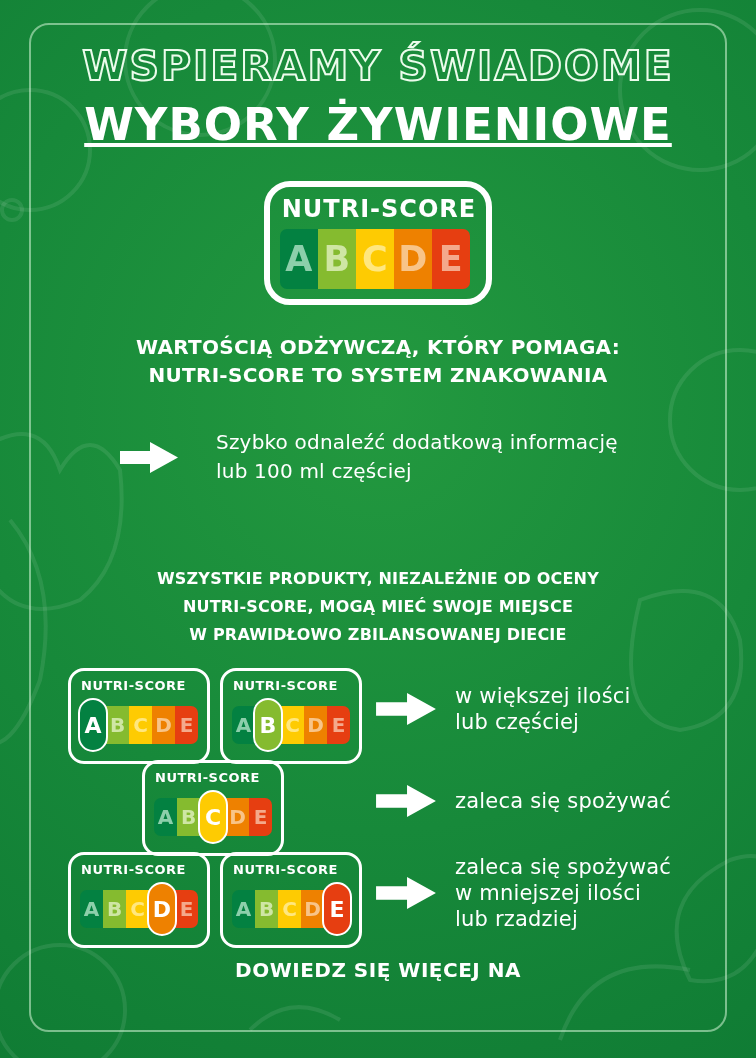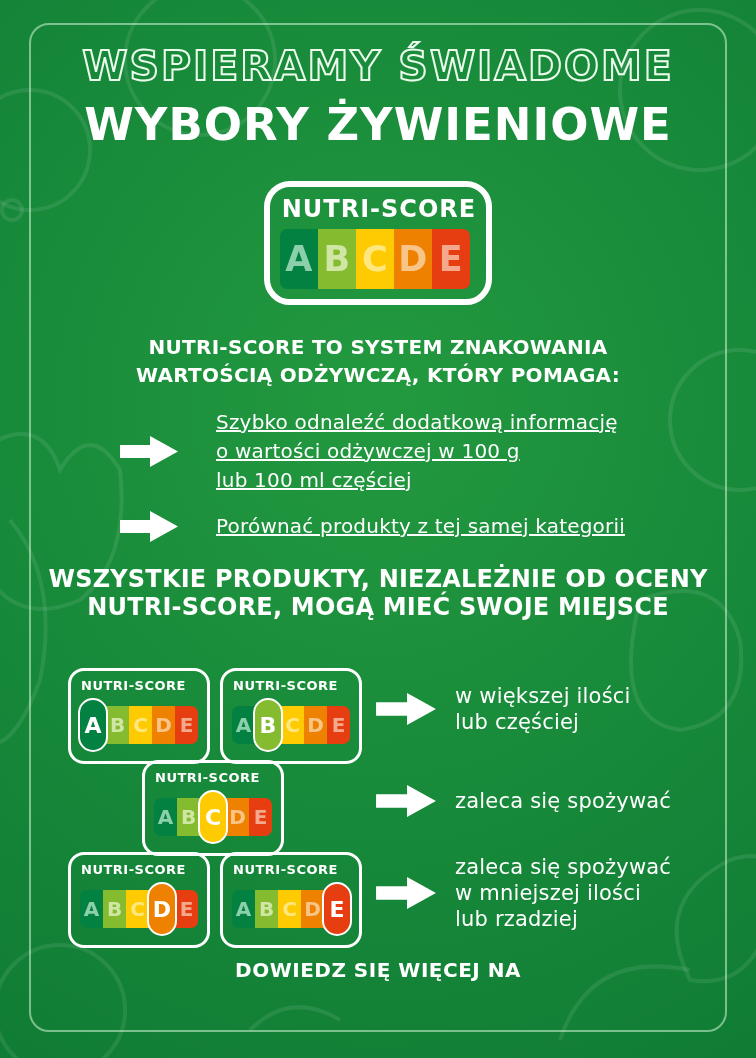--- a/index.html
+++ b/index.html
@@ -14,21 +14,21 @@
     position:absolute; left:29px; top:23px; width:694px; height:1005px;
     border:2px solid rgba(230,255,230,0.5); border-radius:20px; pointer-events:none;
   }
   .abs { position:absolute; left:0; right:0; }
   .center { text-align:center; }
 
   .title-outline {
     top:44px; font-size:41px; font-weight:800; letter-spacing:2px;
     color:transparent; -webkit-text-stroke:2px #ecfcec; line-height:1.1;
   }
-  .title-solid { top:100px; font-size:45px; font-weight:800; letter-spacing:1px; line-height:1.1; }
+  .title-solid { top:100px; font-size:45px; font-weight:800; letter-spacing:1px; line-height:1.1;text-decoration:underline; }
 
   .hero-wrap { top:181px; display:flex; justify-content:center; }
 
   
   .ns-badge { background:transparent; box-sizing:border-box; width:max-content; }
   .ns-badge .ns-title { color:#fff; font-weight:800; }
   .ns-strip { display:flex; align-items:center; }
   .ns-cell {
     display:flex; align-items:center; justify-content:center;
     font-weight:800; box-sizing:border-box; flex:none;
@@ -43,27 +43,27 @@
   .ns-badge.sm { border:3px solid #fff; border-radius:16px; padding:7px 9px 9px; }
   .ns-badge.sm .ns-title { font-size:13px; letter-spacing:0.5px; margin:0 0 5px 1px; }
   .ns-badge.sm .ns-cell { width:23px; height:38px; font-size:20px; }
   .ns-badge.sm .ns-cell.hl {
     width:30px; height:54px; border-radius:15px; border:2.5px solid #fff;
     margin:0 -2px; font-size:22px; z-index:2; position:relative;
   }
 
   .intro { top:333px; font-size:20px; font-weight:800; line-height:28px; letter-spacing:0.3px; }
 
-  .bullets { position:absolute; left:120px; top:408px; width:540px;text-decoration:underline; }
+  .bullets { position:absolute; left:120px; top:428px; width:540px; }
   .bullet { display:flex; align-items:center; }
   .bullet + .bullet { margin-top:16px; }
   .arrow-icon { flex:none; }
   .bullet-text { margin-left:38px; font-size:20px; line-height:29px; letter-spacing:0.2px; }
 
-  .mid-heading { top:565px; font-size:24px; font-weight:800; line-height:28px; letter-spacing:0.2px; }
+  .mid-heading { top:565px; font-size:16px; font-weight:800; line-height:28px; letter-spacing:0.2px; }
 
   .rows { position:absolute; left:68px; top:668px; width:640px; }
   .row { position:relative; height:82px; margin-bottom:10px; }
   .row-badges { position:absolute; left:0; top:0; display:flex; gap:10px; }
   .row.offset .row-badges { left:74px; }
   .row-arrow { position:absolute; left:308px; top:50%; transform:translateY(-50%); }
   .row-text {
     position:absolute; left:387px; top:50%; transform:translateY(-50%);
     font-size:21px; line-height:26px; letter-spacing:0.2px; white-space:nowrap;
   }
@@ -104,48 +104,40 @@
           <div class="ns-cell" style="background: rgb(3, 129, 65); color: rgb(140, 207, 171);">A</div>
           <div class="ns-cell" style="background: rgb(133, 187, 47); color: rgb(207, 230, 164);">B</div>
           <div class="ns-cell" style="background: rgb(254, 203, 2); color: rgb(255, 231, 127);">C</div>
           <div class="ns-cell" style="background: rgb(238, 129, 0); color: rgb(248, 196, 136);">D</div>
           <div class="ns-cell" style="background: rgb(230, 62, 17); color: rgb(244, 169, 140);">E</div>
         </div>
       </div>
   </div>
 
   <div class="abs center intro">
+    <div>WARTOŚCIĄ ODŻYWCZĄ, KTÓRY POMAGA:</div>
     <div>NUTRI-SCORE TO SYSTEM ZNAKOWANIA</div>
-    <div>WARTOŚCIĄ ODŻYWCZĄ, KTÓRY POMAGA:</div>
   </div>
 
   <div class="bullets">
     <div class="bullet">
       <svg class="arrow-icon" width="58" height="31" viewBox="0 0 58 31">
           <polygon points="0,9 30,9 30,0 58,15.5 30,31 30,22 0,22" fill="#ffffff"></polygon>
         </svg>
       <div class="bullet-text">
         <div>Szybko odnaleźć dodatkową informację</div>
-        <div>o wartości odżywczej w 100 g</div>
         <div>lub 100 ml częściej</div>
-      </div>
-    </div>
-    <div class="bullet">
-      <svg class="arrow-icon" width="58" height="31" viewBox="0 0 58 31">
-          <polygon points="0,9 30,9 30,0 58,15.5 30,31 30,22 0,22" fill="#ffffff"></polygon>
-        </svg>
-      <div class="bullet-text">
-        <div>Porównać produkty z tej samej kategorii</div>
       </div>
     </div>
   </div>
 
   <div class="abs center mid-heading">
     <div>WSZYSTKIE PRODUKTY, NIEZALEŻNIE OD OCENY</div>
     <div>NUTRI-SCORE, MOGĄ MIEĆ SWOJE MIEJSCE</div>
+    <div>W PRAWIDŁOWO ZBILANSOWANEJ DIECIE</div>
   </div>
 
   <div class="rows">
 
     <div class="row">
       <div class="row-badges">
         <div class="ns-badge sm">
             <div class="ns-title">NUTRI-SCORE</div>
             <div class="ns-strip">
               <div class="ns-cell hl" style="background: rgb(3, 129, 65); color: rgb(255, 255, 255);">A</div>

